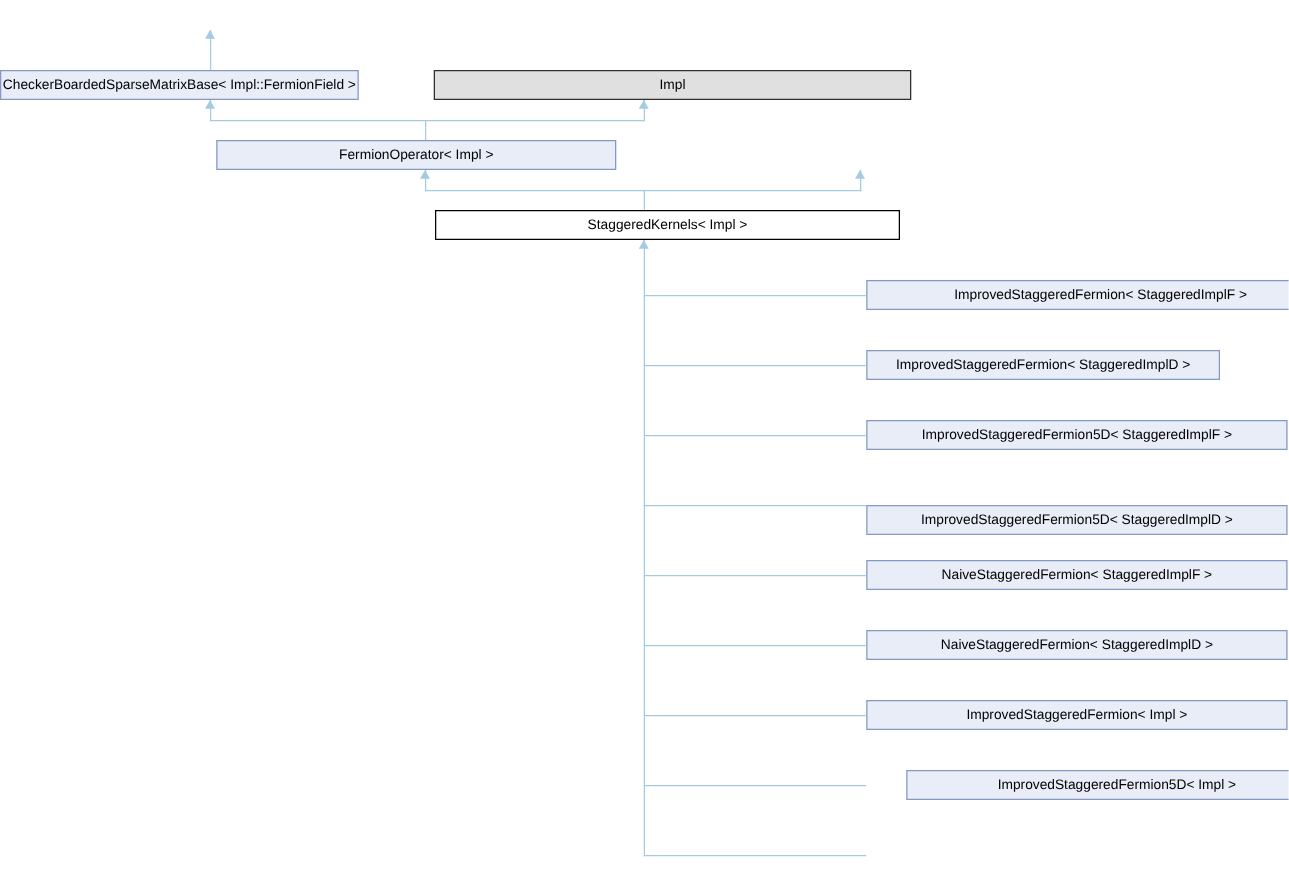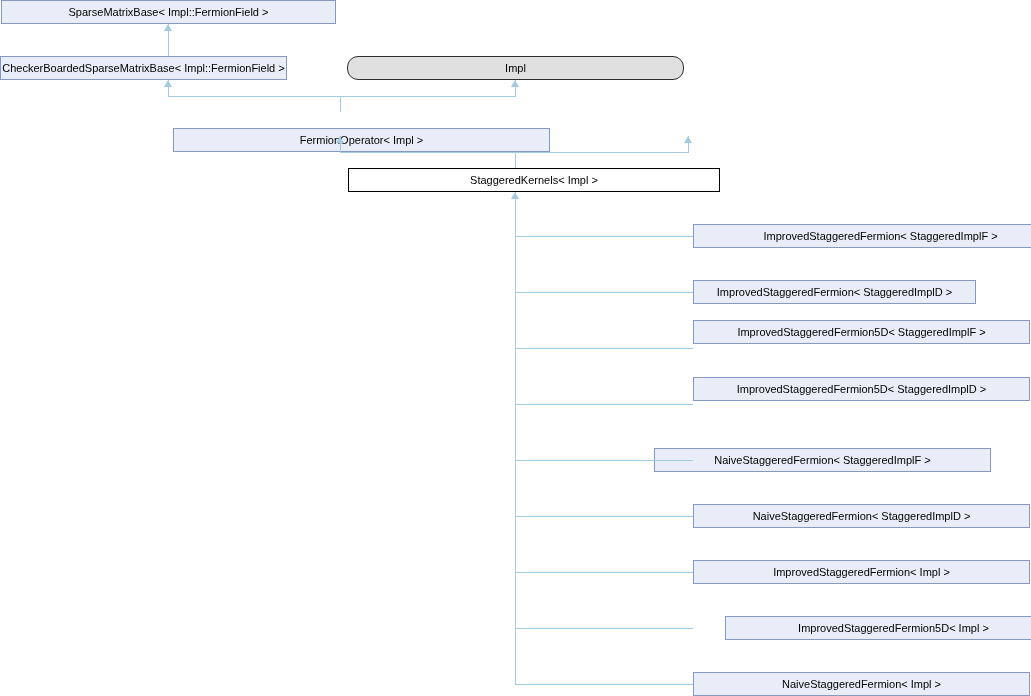--- a/index.html
+++ b/index.html
@@ -51,38 +51,36 @@
     border-left: 4px solid transparent;
     border-right: 4px solid transparent;
     border-bottom: 7px solid var(--edge-color, #A5CBE3);
   }
 </style>
 </head>
 <body>
 
 <div id="stage">
 
-  <div class="node" style="left:1px; top:0px; width:335px;">SparseMatrixBase&lt; Impl::FermionField &gt;</div>
 
   <div class="node" style="left:0px; top:56px; width:287px;">CheckerBoardedSparseMatrixBase&lt; Impl::FermionField &gt;</div>
-  <div class="node grey" style="left:347px; top:56px; width:337px;border-radius:11px;">Impl</div>
+  <div class="node grey" style="left:347px; top:56px; width:382px;">Impl</div>
 
-  <div class="node" style="left:173px; top:128px; width:377px;">FermionOperator&lt; Impl &gt;</div>
+  <div class="node" style="left:173px; top:112px; width:320px;">FermionOperator&lt; Impl &gt;</div>
 
   <div class="node current" style="left:348px; top:168px; width:372px;">StaggeredKernels&lt; Impl &gt;</div>
 
   <div class="node" style="left:693px; top:224px; width:375px;">ImprovedStaggeredFermion&lt; StaggeredImplF &gt;</div>
   <div class="node" style="left:693px; top:280px; width:283px;">ImprovedStaggeredFermion&lt; StaggeredImplD &gt;</div>
-  <div class="node" style="left:693px; top:320px; width:337px;text-align:center;">ImprovedStaggeredFermion5D&lt; StaggeredImplF &gt;</div>
-  <div class="node" style="left:693px; top:377px; width:337px;">ImprovedStaggeredFermion5D&lt; StaggeredImplD &gt;</div>
-  <div class="node" style="left:654px; top:448px; width:337px;">NaiveStaggeredFermion&lt; StaggeredImplF &gt;</div>
+  <div class="node" style="left:693px; top:336px; width:337px;text-align:center;">ImprovedStaggeredFermion5D&lt; StaggeredImplF &gt;</div>
+  <div class="node" style="left:693px; top:404px; width:337px;">ImprovedStaggeredFermion5D&lt; StaggeredImplD &gt;</div>
+  <div class="node" style="left:693px; top:448px; width:337px;">NaiveStaggeredFermion&lt; StaggeredImplF &gt;</div>
   <div class="node" style="left:693px; top:504px; width:337px;">NaiveStaggeredFermion&lt; StaggeredImplD &gt;</div>
   <div class="node" style="left:693px; top:560px; width:337px;">ImprovedStaggeredFermion&lt; Impl &gt;</div>
   <div class="node" style="left:693px; top:616px; width:337px;margin-left:32px;">ImprovedStaggeredFermion5D&lt; Impl &gt;</div>
-  <div class="node" style="left:693px; top:672px; width:337px;">NaiveStaggeredFermion&lt; Impl &gt;</div>
 
   <div class="edge v" style="left:168px; top:24px; height:32px;"></div>
   <div class="arrow-up" style="left:164px; top:24px;"></div>
 
   <div class="edge v" style="left:168px; top:80px; height:17px;"></div>
   <div class="arrow-up" style="left:164px; top:80px;"></div>
   <div class="edge v" style="left:515px; top:80px; height:17px;"></div>
   <div class="arrow-up" style="left:511px; top:80px;"></div>
   <div class="edge h" style="left:168px; top:96px; width:348px;"></div>
   <div class="edge v" style="left:340px; top:96px; height:16px;"></div>

